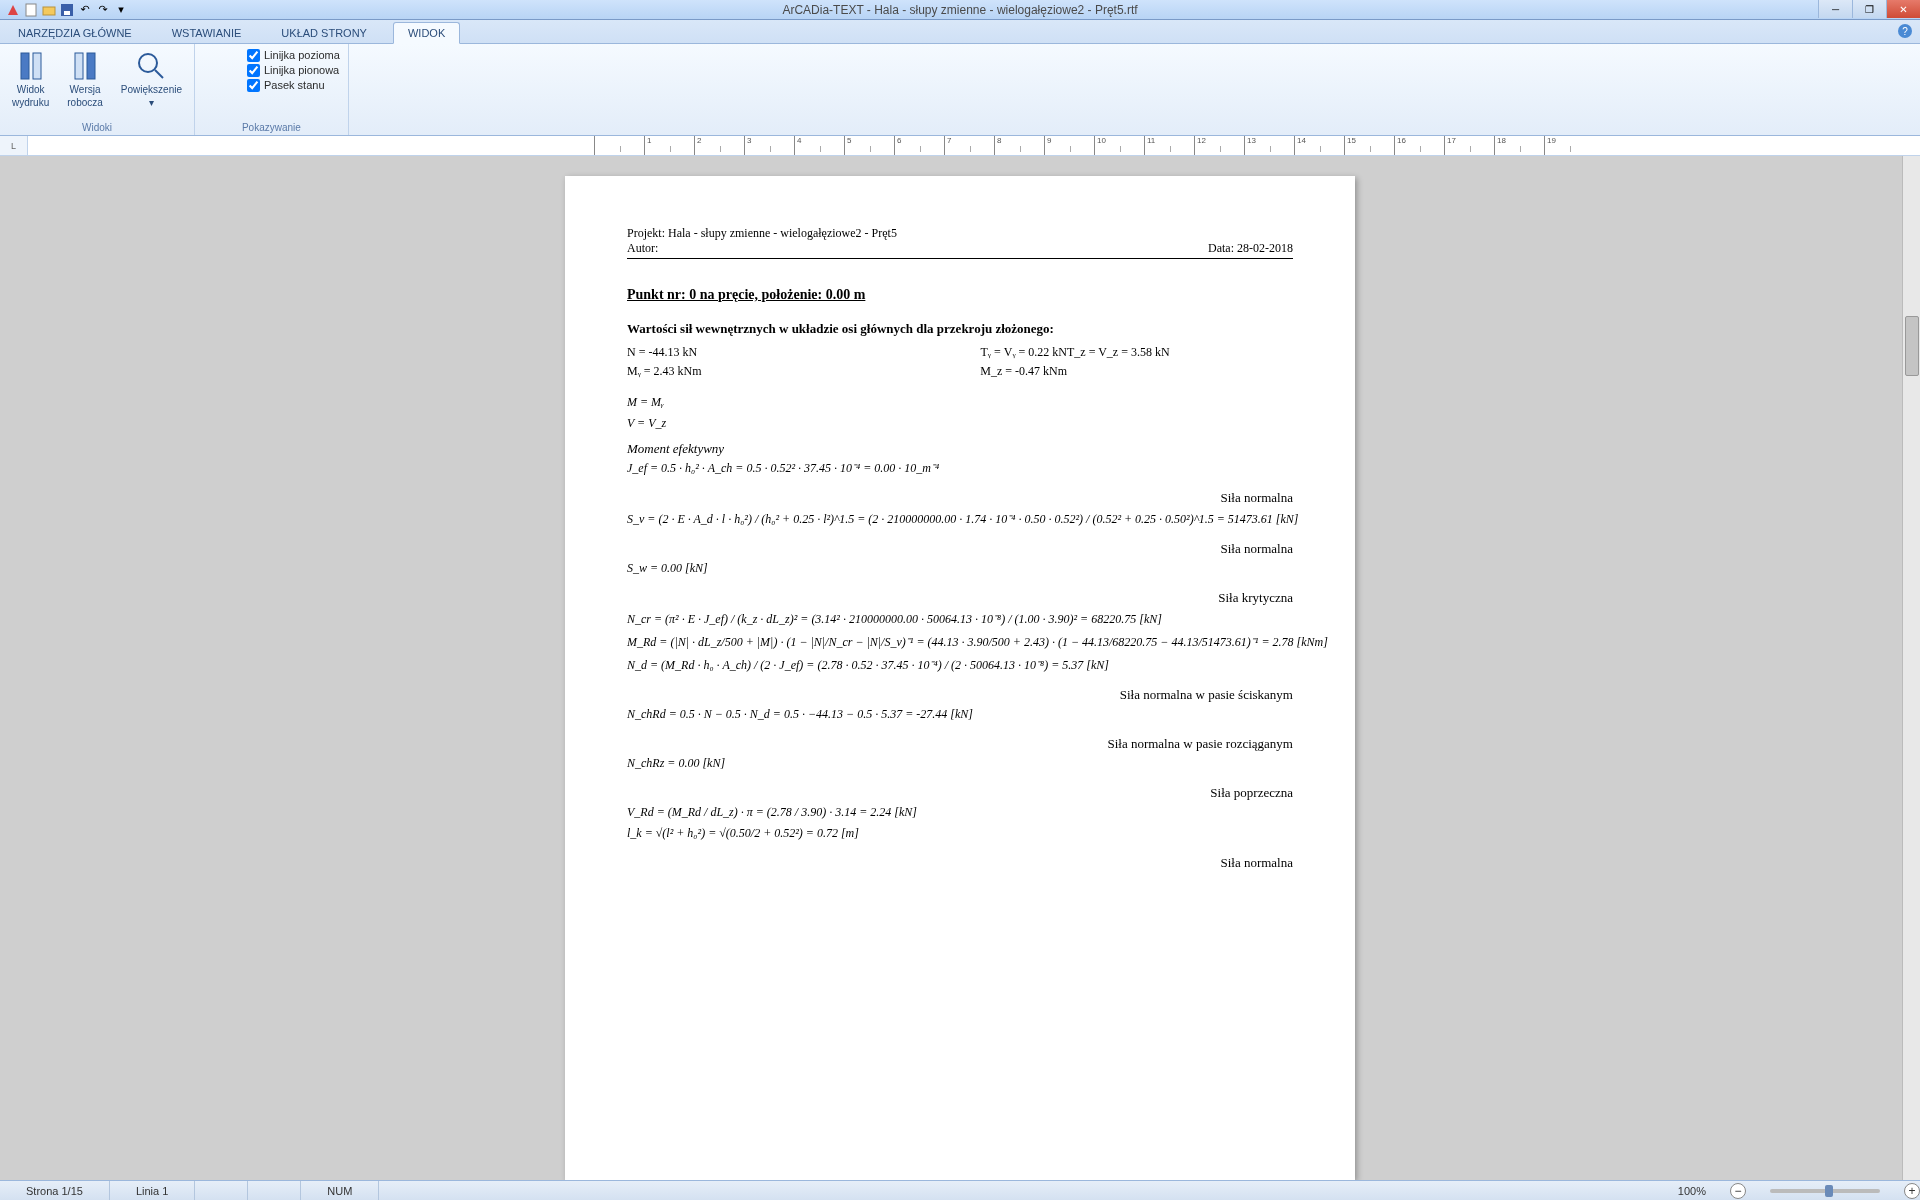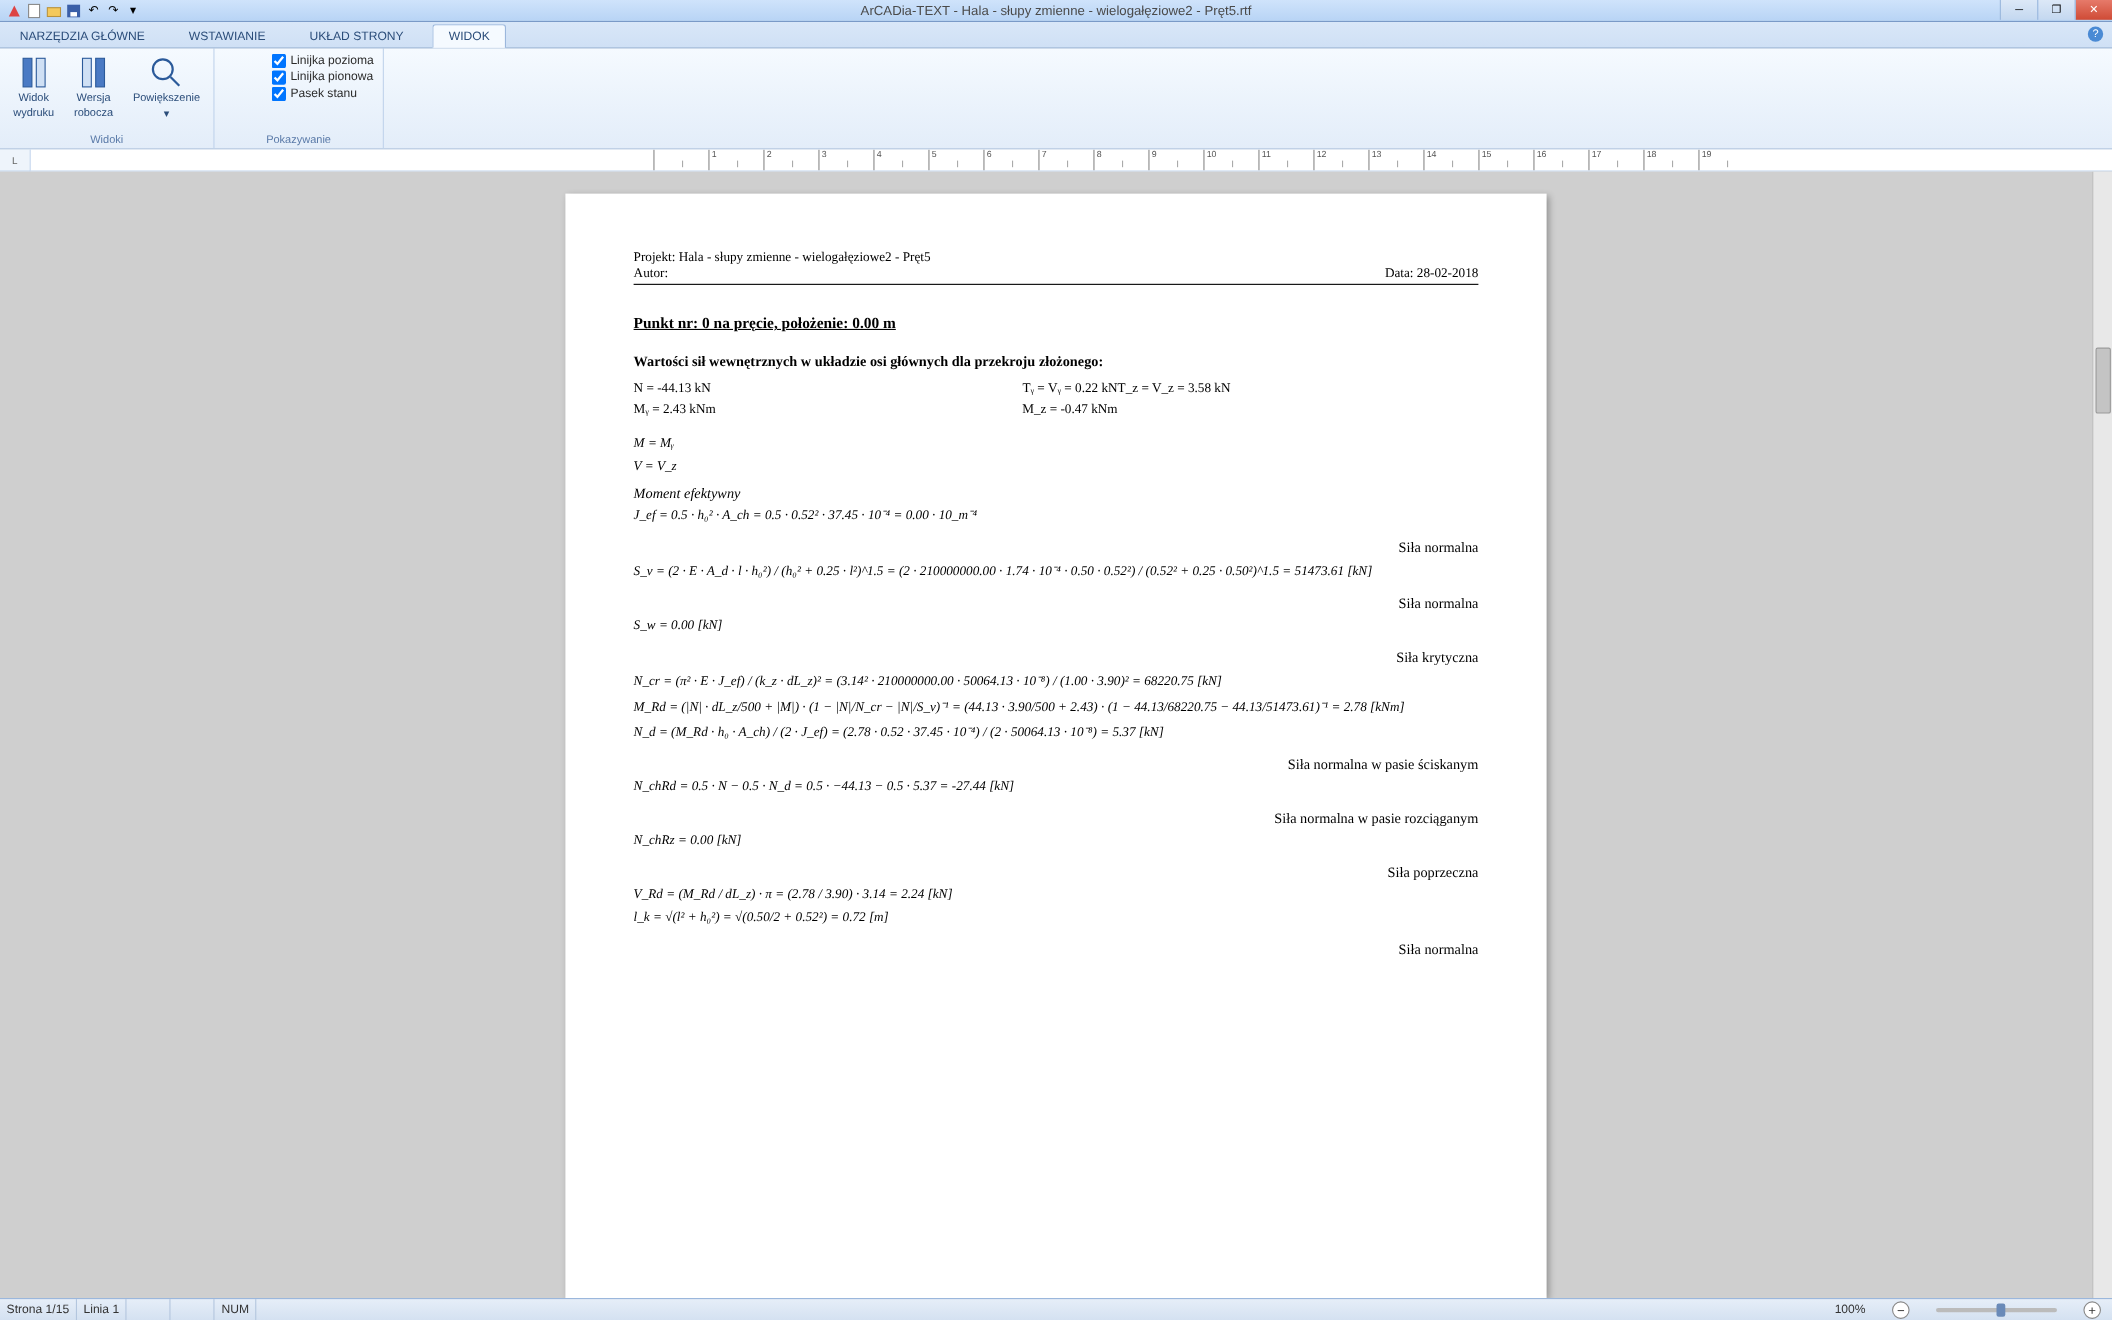--- a/index.html
+++ b/index.html
@@ -33,39 +33,39 @@
 
 .ruler-corner { width: 28px; height: 20px; background: #eef4fb; border-right: 1px solid #c0d3eb; border-bottom: 1px solid #c0d3eb; display: flex; align-items: center; justify-content: center; font-size: 9px; color: #666; }
 .ruler-row { display: flex; height: 20px; background: #eef4fb; }
 .h-ruler { flex: 1; position: relative; background: #fff; border-bottom: 1px solid #c0d3eb; overflow: hidden; }
 .h-ruler-inner { position: absolute; left: 566px; top: 0; height: 100%; display: flex; }
 .h-ruler-tick { width: 50px; border-left: 1px solid #888; font-size: 8px; color: #555; padding-left: 2px; position: relative; }
 .h-ruler-tick::after { content: ""; position: absolute; left: 25px; top: 10px; width: 1px; height: 6px; background: #aaa; }
 
 
 .doc-area { height: 1024px; background: #cfcfcf; display: flex; justify-content: center; overflow: hidden; position: relative; }
-.page { width: 892px; background: #fff; margin-top: 20px; box-shadow: 2px 2px 6px rgba(0,0,0,0.3); padding: 50px 62px; font-family: "Times New Roman", serif; font-size: 13px; color: #000; position: relative; }
+.page { width: 790px; background: #fff; margin-top: 20px; box-shadow: 2px 2px 6px rgba(0,0,0,0.3); padding: 50px 62px; font-family: "Times New Roman", serif; font-size: 13px; color: #000; position: relative; }
 .page-header { display: flex; justify-content: space-between; border-bottom: 1.5px solid #000; padding-bottom: 2px; margin-bottom: 28px; font-size: 12px; }
 .page-header-left { display: flex; flex-direction: column; }
 .section-title { font-weight: bold; text-decoration: underline; font-size: 14px; margin-bottom: 18px; }
 .sub-title { font-weight: bold; font-size: 13px; margin-bottom: 8px; }
 .force-row { display: flex; margin-bottom: 4px; font-size: 12px; }
 .force-col1 { width: 220px; }
 .force-col2 { width: 220px; text-align: right; }
 .force-col3 { width: 220px; }
 .h { font-style: italic; font-size: 13px; margin: 10px 0 2px; }
 .hb { font-weight: normal; font-size: 13px; margin: 14px 0 4px; text-align: right; }
 .eq { font-family: Liberation Serif, serif; font-size: 12px; font-style: italic; margin: 2px 0 6px; white-space: nowrap; }
 .scrollbar-v { position: absolute; right: 0; top: 0; width: 18px; height: 100%; background: #e8e8e8; border-left: 1px solid #bbb; }
 .scroll-thumb-v { position: absolute; top: 160px; left: 2px; width: 14px; height: 60px; background: #c4c4c4; border: 1px solid #999; border-radius: 2px; }
 
 
 .statusbar { position: absolute; bottom: 0; left: 0; right: 0; height: 20px; background: linear-gradient(#e6eef8,#d4e1f1); border-top: 1px solid #9bb7dc; display: flex; align-items: center; font-size: 11px; color: #333; }
-.status-cell { padding: 0 6px; border-right: 1px solid #b3c6de; height: 100%; display: flex; align-items: center; }
-.status-right { margin-left: auto; display: flex; align-items: center; gap: 24px; padding-right: 10px; }
+.status-cell { padding: 0 26px; border-right: 1px solid #b3c6de; height: 100%; display: flex; align-items: center; }
+.status-right { margin-left: auto; display: flex; align-items: center; gap: 24px; }
 .zoom-btn { width: 16px; height: 16px; border: 1px solid #888; border-radius: 50%; display: flex; align-items: center; justify-content: center; font-size: 12px; background: #fff; }
 .zoom-slider { width: 110px; height: 4px; background: #bbb; position: relative; border-radius: 2px; }
 .zoom-slider-thumb { position: absolute; left: 50%; top: -4px; width: 8px; height: 12px; background: #6a8ab8; border-radius: 2px; }
 </style>
 </head>
 <body>
 
 <div class="titlebar">
   <div class="titlebar-icons">
     <span class="tb-icon">

